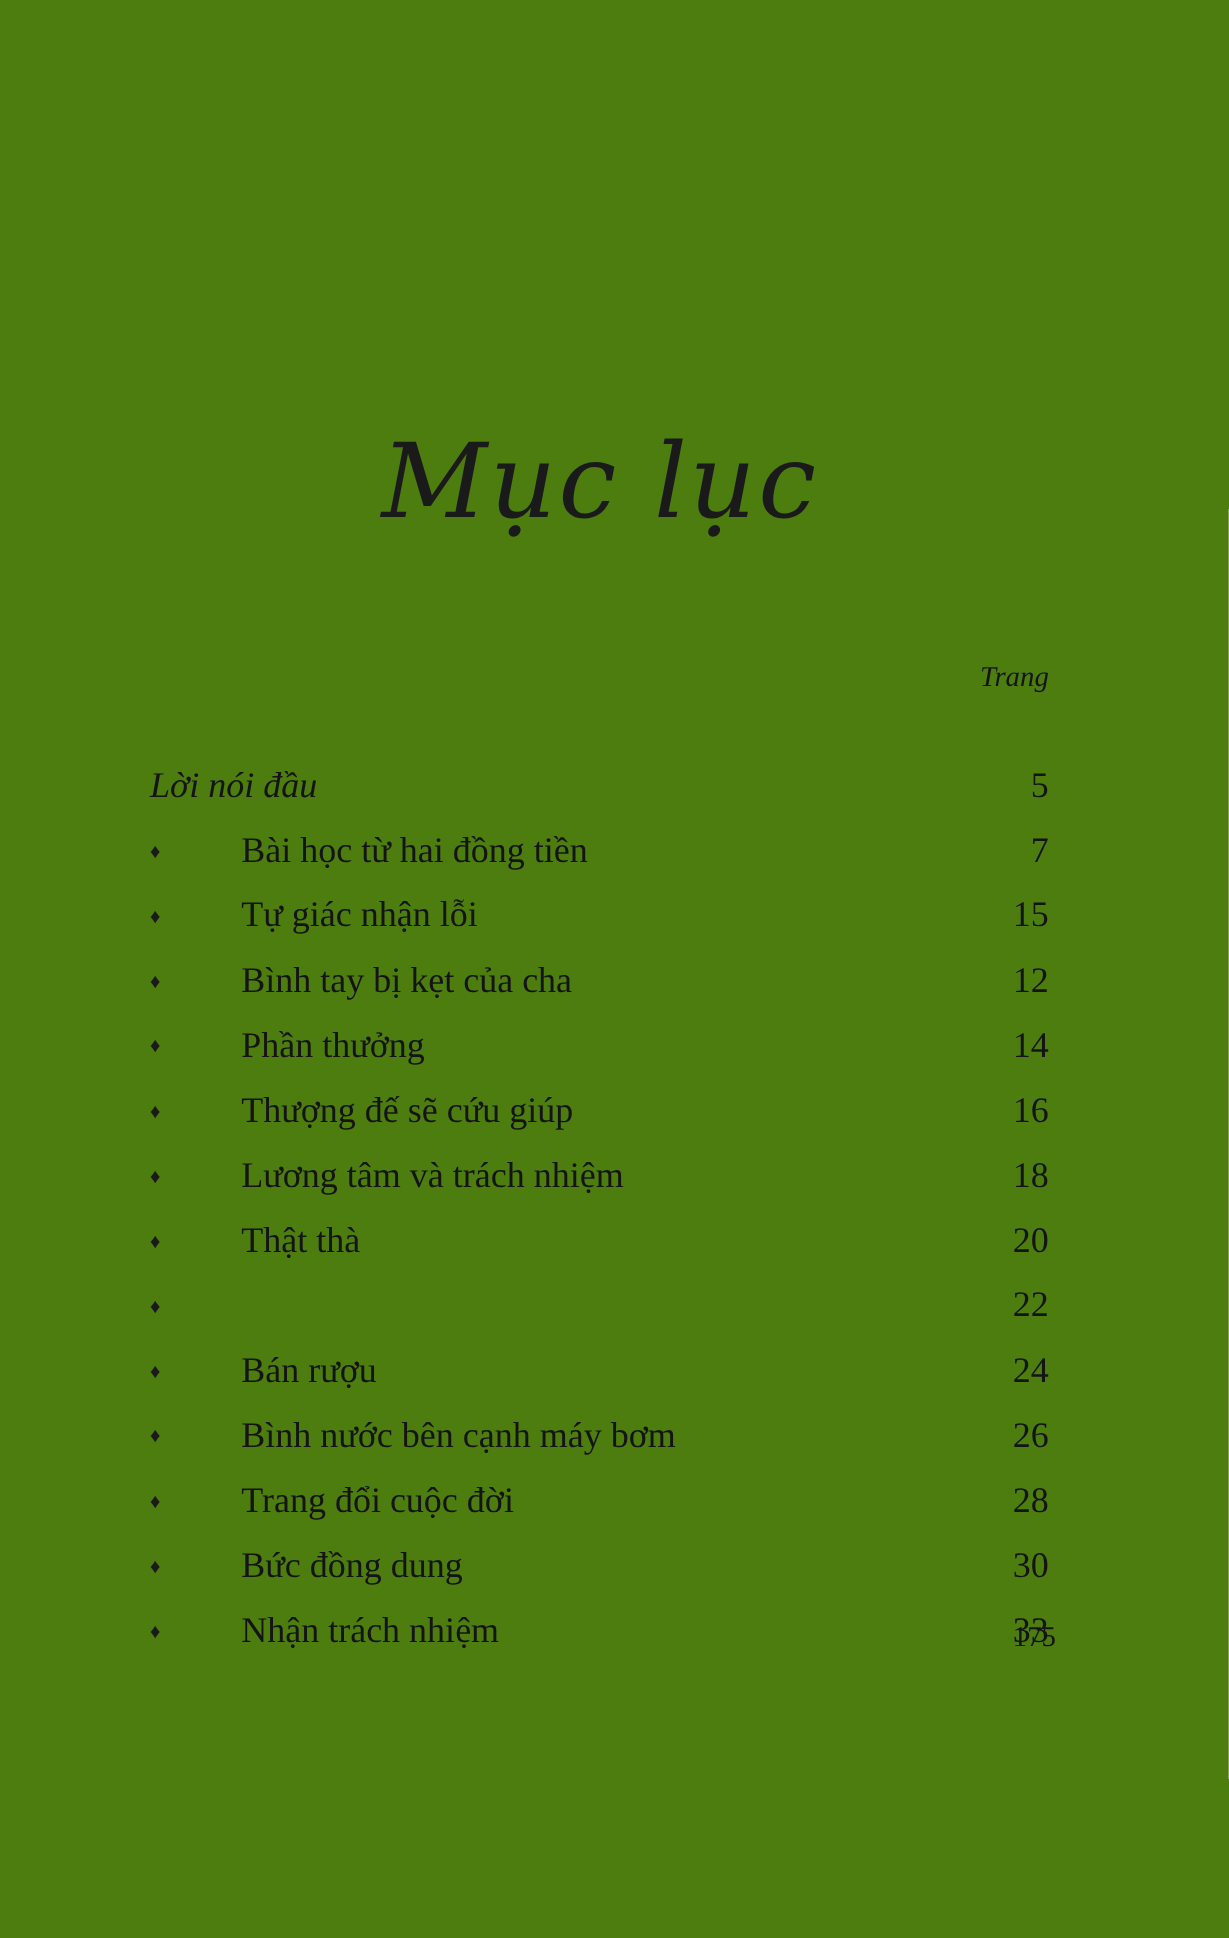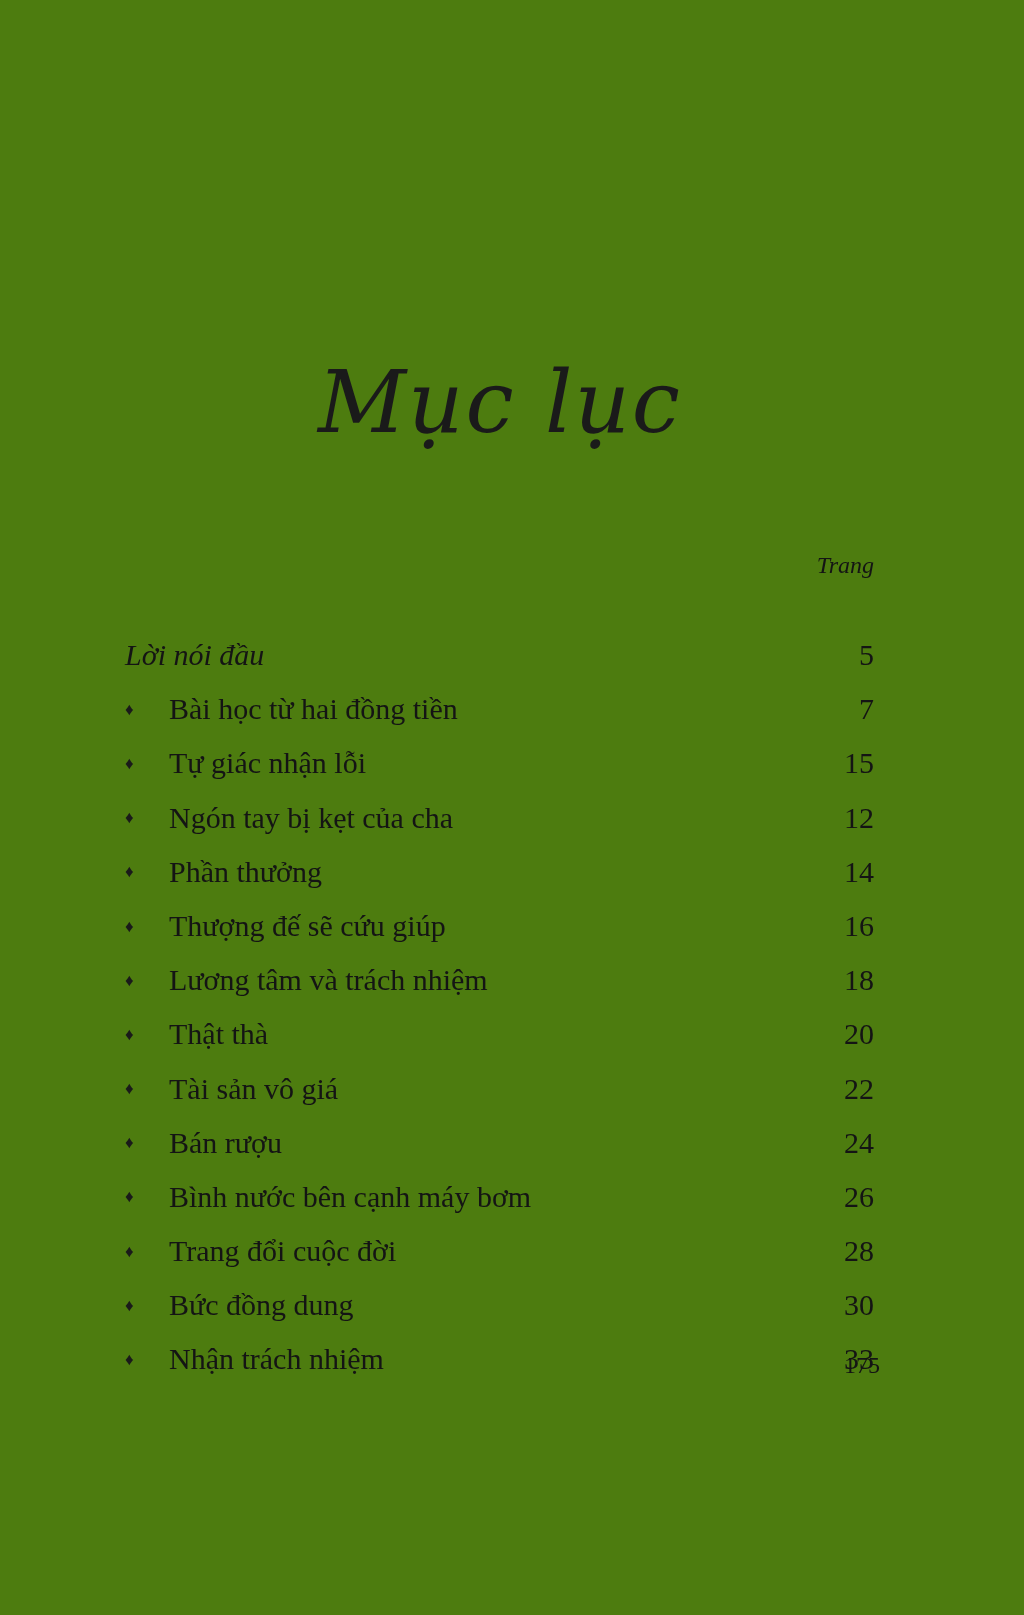--- a/index.html
+++ b/index.html
@@ -41,24 +41,25 @@
     font-size: 24px;
   }
   .toc {
     position: absolute;
     top: 628px;
     left: 125px;
     right: 150px;
   }
   .row {
     display: flex;
-    align-items: center;
+    align-items: flex-end;
     height: 54.2px;
     font-size: 30px;
     line-height: 54.2px;
+    gap: 32px;
   }
   .row .bullet {
     width: 44px;
     flex: 0 0 44px;
     font-size: 17px;
     align-self: center;
     line-height: 1;
     color: #1a1a1a;
   }
   .row.intro .label {
@@ -100,21 +101,21 @@
           <span class="label">Bài học từ hai đồng tiền</span>
           <span class="pagenum">7</span>
         </div>
         <div class="row">
           <span class="bullet">♦</span>
           <span class="label">Tự giác nhận lỗi</span>
           <span class="pagenum">15</span>
         </div>
         <div class="row">
           <span class="bullet">♦</span>
-          <span class="label">Ngón tay bị kẹt của cha</span>
+          <span class="label">Bình tay bị kẹt của cha</span>
           <span class="pagenum">12</span>
         </div>
         <div class="row">
           <span class="bullet">♦</span>
           <span class="label">Phần thưởng</span>
           <span class="pagenum">14</span>
         </div>
         <div class="row">
           <span class="bullet">♦</span>
           <span class="label">Thượng đế sẽ cứu giúp</span>
@@ -125,21 +126,20 @@
           <span class="label">Lương tâm và trách nhiệm</span>
           <span class="pagenum">18</span>
         </div>
         <div class="row">
           <span class="bullet">♦</span>
           <span class="label">Thật thà</span>
           <span class="pagenum">20</span>
         </div>
         <div class="row">
           <span class="bullet">♦</span>
-          <span class="label">Tài sản vô giá</span>
           <span class="pagenum">22</span>
         </div>
         <div class="row">
           <span class="bullet">♦</span>
           <span class="label">Bán rượu</span>
           <span class="pagenum">24</span>
         </div>
         <div class="row">
           <span class="bullet">♦</span>
           <span class="label">Bình nước bên cạnh máy bơm</span>

